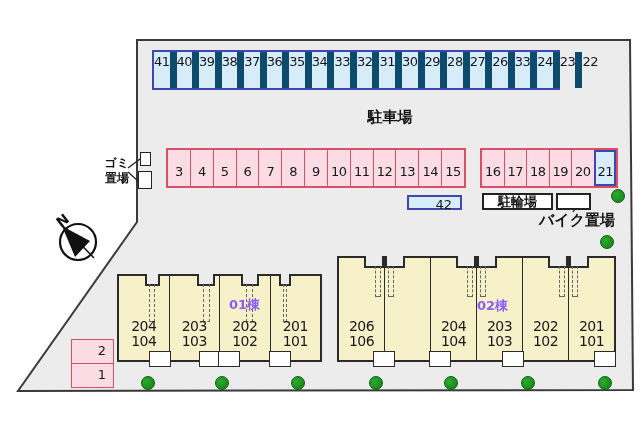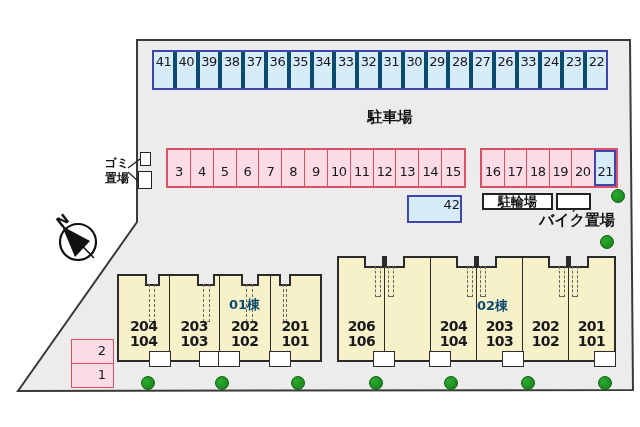--- a/index.html
+++ b/index.html
@@ -6,33 +6,33 @@
   body{font-family:"DejaVu Sans","Liberation Sans",sans-serif;}
   .stage{position:relative;width:640px;height:427px;background:#fff;overflow:hidden;}
   svg.overlay{position:absolute;left:0;top:0;z-index:0;}
   .abs{position:absolute;box-sizing:border-box;z-index:2;}
 
   
   .prow{display:flex;}
   .prow .cell{flex:1;display:flex;justify-content:center;box-sizing:border-box;
     font-size:13px;color:#17171c;letter-spacing:-0.5px;}
   .blue-row{border:2px solid #4146ac;background:#d7ecf9;}
-  .blue-row .cell{border-left:4px solid #0c4a6e;align-items:flex-start;padding-top:2px;}
+  .blue-row .cell{border-left:7px solid #0c4a6e;align-items:flex-start;padding-top:2px;}
   .blue-row .cell:first-child{border-left:none;}
   .pink-row{border:2px solid #d94f63;background:#fbdce4;}
   .pink-row .cell{border-left:1px solid #d94f63;align-items:flex-end;padding-bottom:7px;}
   .pink-row .cell:first-child{border-left:none;}
   .pink-row .cell.blue{background:#d7ecf9;outline:2px solid #4146ac;outline-offset:-2px;}
 
-  #row-top{left:152px;top:50px;width:456px;height:40px;}
+  #row-top{left:152px;top:50px;width:408px;height:40px;}
   #row-mid{left:166px;top:148px;width:300px;height:40px;}
   #row-right{left:480px;top:148px;width:138px;height:40px;}
 
-  #space42{left:407px;top:195px;width:55px;height:28px;background:#d7ecf9;border:2px solid #4146ac;
-    text-align:right;padding-right:0;font-size:13px;line-height:16px;color:#17171c;}
+  #space42{left:407px;top:195px;width:55px;height:15px;background:#d7ecf9;border:2px solid #4146ac;
+    text-align:right;padding-right:8px;font-size:13px;line-height:16px;color:#17171c;}
 
   .lbl{color:#111;font-weight:bold;white-space:nowrap;z-index:2;}
   #parking-title{left:345px;top:108px;width:90px;text-align:center;font-size:15px;}
   #bike-box{left:482px;top:193px;width:71px;height:17px;background:#fff;border:2px solid #222;
     text-align:center;font-size:13px;line-height:14px;font-weight:bold;color:#111;}
   #moto-box{left:556px;top:193px;width:35px;height:17px;background:#fff;border:2px solid #222;}
   #moto-label{left:533px;top:211px;width:88px;text-align:center;font-size:15px;}
   #trash-label{left:93px;top:156px;width:36px;text-align:right;font-size:12px;line-height:15px;}
   #trash1{left:140px;top:152px;width:11px;height:14px;background:#fff;border:1.5px solid #222;}
   #trash2{left:138px;top:171px;width:14px;height:18px;background:#fff;border:1.5px solid #222;}
@@ -56,23 +56,23 @@
   #b2 .notch::after{height:30px;}
   #b2 .unit:nth-child(odd) .notch::after{left:55%;right:8%;}
   #b2 .unit:nth-child(even) .notch::after{left:8%;right:55%;}
   .entrance{position:absolute;bottom:-7px;width:22px;height:16px;background:#fff;border:1.5px solid #2b2b2b;box-sizing:border-box;z-index:3;}
   #b1 .unit:nth-child(-n+2) .entrance{right:-2px;}
   #b1 .unit:nth-child(n+3) .entrance{left:-2px;}
   #b2 .unit:nth-child(1) .entrance{right:-11px;}
   #b2 .unit:nth-child(2) .entrance,#b2 .unit:nth-child(5) .entrance{display:none;}
   #b2 .unit:nth-child(3) .entrance{left:-2px;}
   #b2 .unit:nth-child(4) .entrance,#b2 .unit:nth-child(6) .entrance{right:-2px;}
-  .ulabels{position:absolute;left:0;right:0;bottom:11px;text-align:center;font-size:14px;font-weight:700;
+  .ulabels{position:absolute;left:0;right:0;bottom:11px;text-align:center;font-size:14px;font-weight:400;
     line-height:15px;color:#19191c;letter-spacing:-0.5px;z-index:2;}
-  .bname{position:absolute;font-weight:bold;font-size:13px;color:#0c4a6e;z-index:4;white-space:nowrap;}
+  .bname{position:absolute;font-weight:bold;font-size:13px;color:#8b5cf6;z-index:4;white-space:nowrap;}
   #b1 .bname{left:110px;top:20px;}
   #b2 .bname{left:138px;top:39px;}
 
   
   #corner{left:71px;top:339px;width:43px;}
   .cbox{width:43px;height:25px;background:#fbdce4;border:1.5px solid #d94f63;box-sizing:border-box;
     text-align:right;padding-right:7px;line-height:21px;font-size:13px;color:#17171c;}
   .cbox + .cbox{margin-top:-1.5px;}
 
   .tree{position:absolute;width:14px;height:14px;border-radius:50%;z-index:4;

